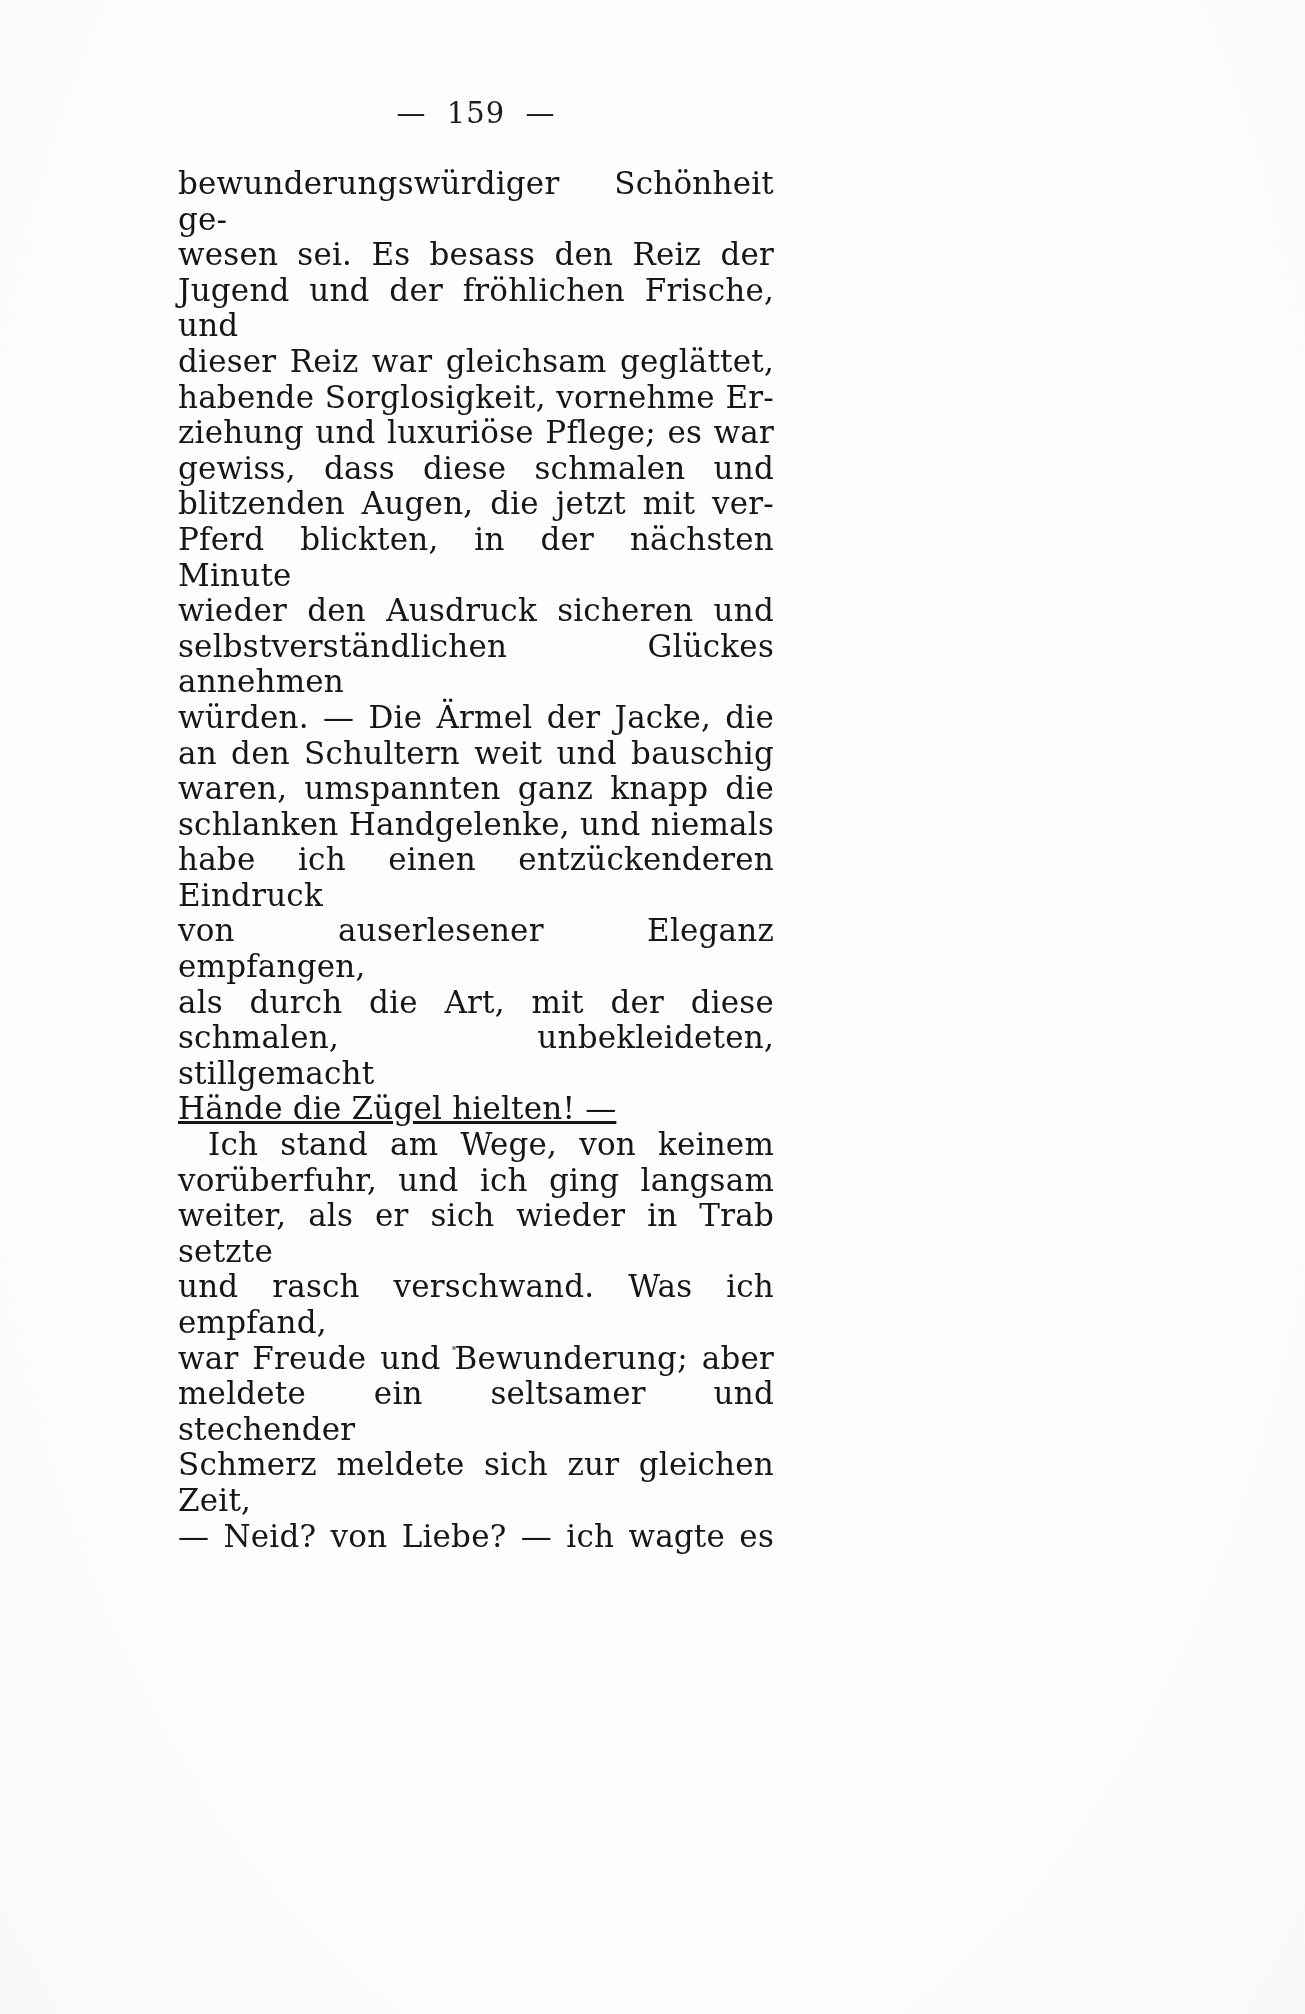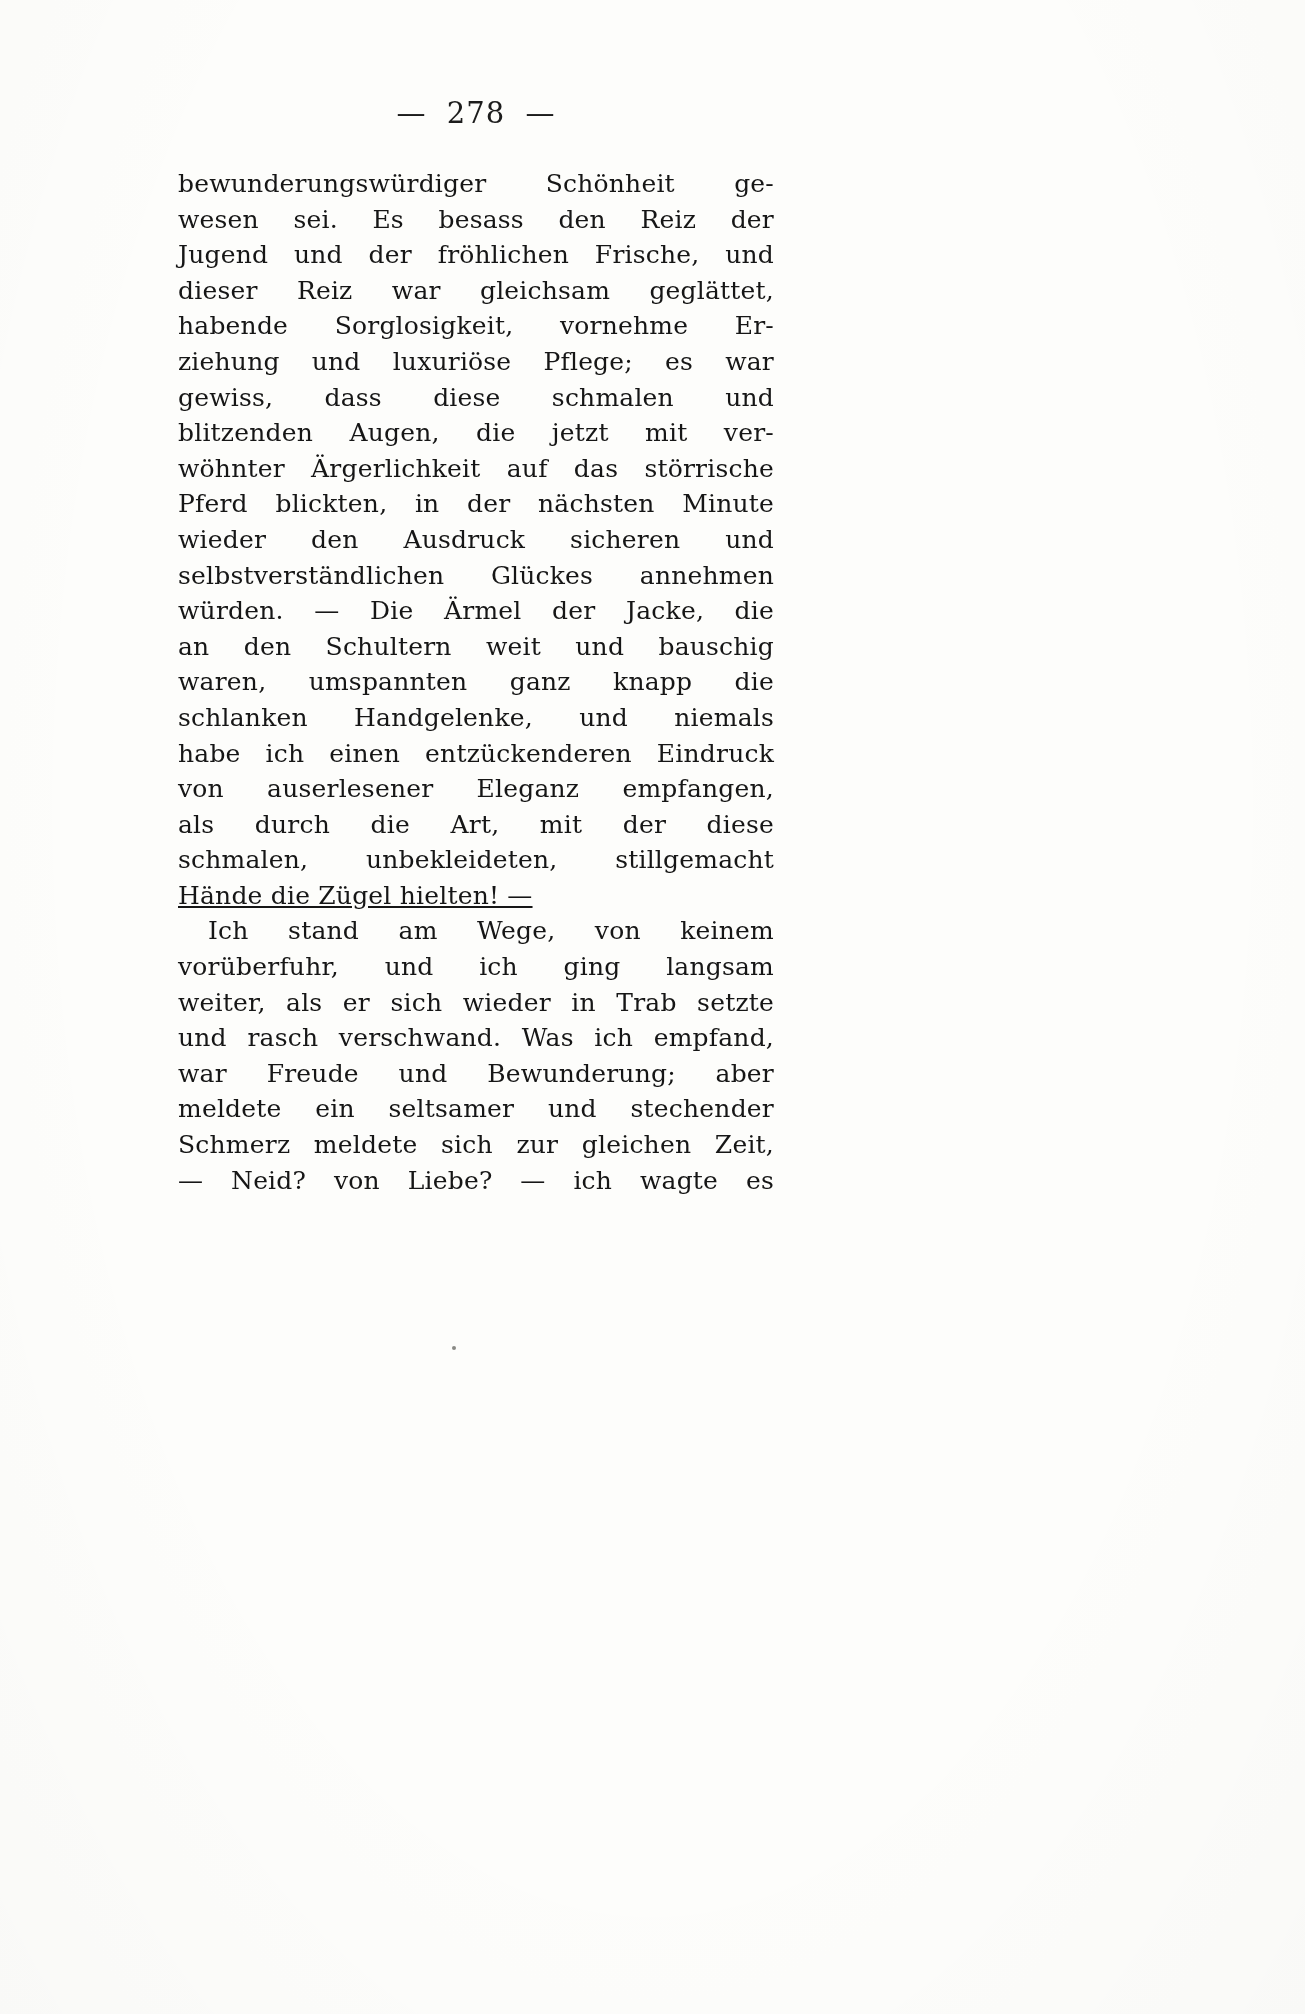--- a/index.html
+++ b/index.html
@@ -31,21 +31,21 @@
     font-size: 29px;
     letter-spacing: 1px;
     white-space: pre;
     color: #1c1c1c;
   }
   .text-block {
     position: absolute;
     top: 166px;
     left: 178px;
     width: 596px;
-    font-size: 25px;
+    font-size: 31px;
     line-height: 35.6px;
     letter-spacing: 0.2px;
     color: #161616;
   }
   .line {
     text-align: justify;
     text-align-last: justify;
     min-height: 35.6px;
   }
   .line.no-justify {
@@ -63,32 +63,31 @@
     height: 4px;
     border-radius: 50%;
     background: #6b6b66;
     opacity: 0.8;
   }
 </style>
 </head>
 <body>
 
 <div class="page">
-  <div class="page-header">—  278  —</div>
+  <div class="page-header">—  159  —</div>
 
   <div class="text-block" id="text-block">
       <div class="line">bewunderungswürdiger Schönheit ge-</div>
       <div class="line">wesen sei. Es besass den Reiz der</div>
       <div class="line">Jugend und der fröhlichen Frische, und</div>
       <div class="line">dieser Reiz war gleichsam geglättet,</div>
       <div class="line">habende Sorglosigkeit, vornehme Er-</div>
       <div class="line">ziehung und luxuriöse Pflege; es war</div>
       <div class="line">gewiss, dass diese schmalen und</div>
       <div class="line">blitzenden Augen, die jetzt mit ver-</div>
-      <div class="line">wöhnter Ärgerlichkeit auf das störrische</div>
       <div class="line">Pferd blickten, in der nächsten Minute</div>
       <div class="line">wieder den Ausdruck sicheren und</div>
       <div class="line">selbstverständlichen Glückes annehmen</div>
       <div class="line">würden. — Die Ärmel der Jacke, die</div>
       <div class="line">an den Schultern weit und bauschig</div>
       <div class="line">waren, umspannten ganz knapp die</div>
       <div class="line">schlanken Handgelenke, und niemals</div>
       <div class="line">habe ich einen entzückenderen Eindruck</div>
       <div class="line">von auserlesener Eleganz empfangen,</div>
       <div class="line">als durch die Art, mit der diese</div>

